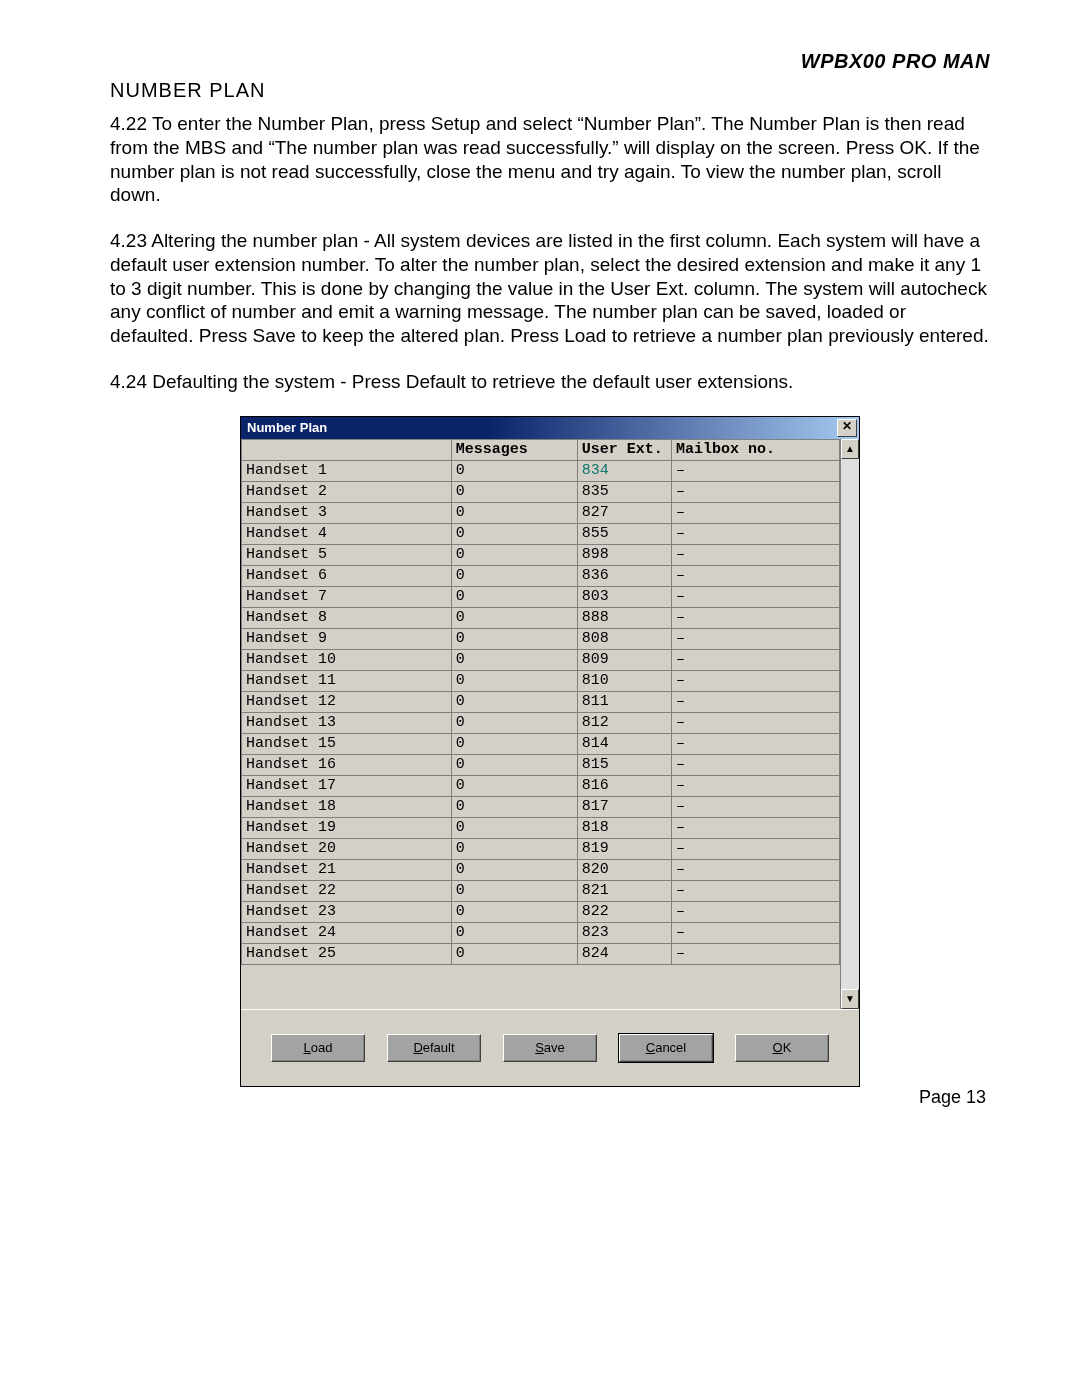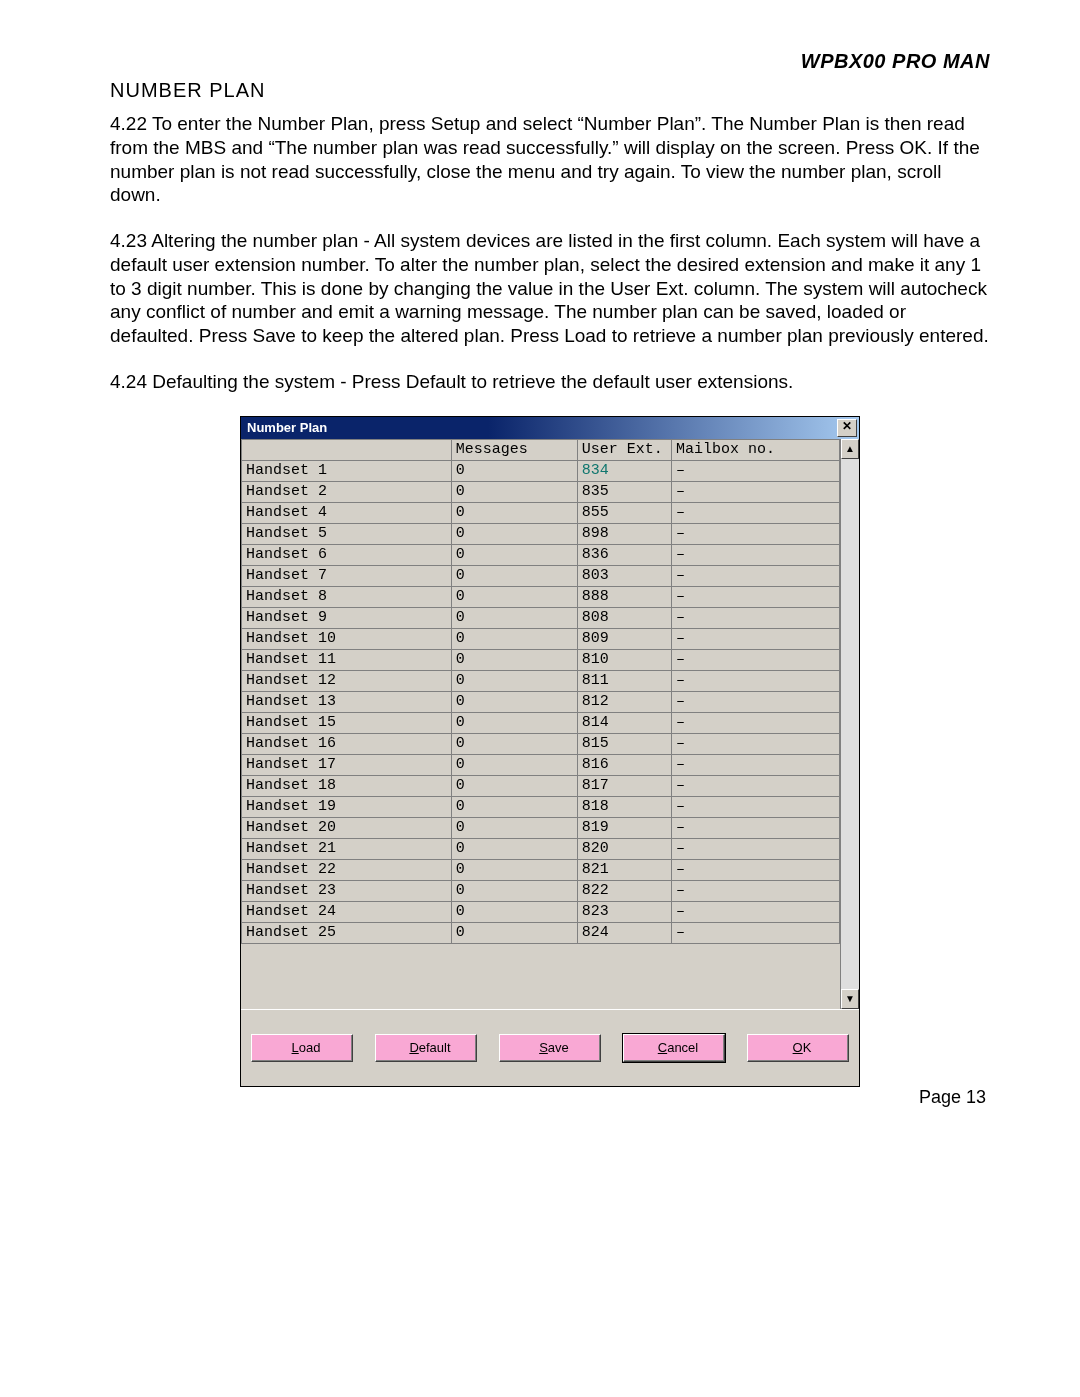--- a/index.html
+++ b/index.html
@@ -96,21 +96,21 @@
   table.np th, table.np td {
     border: 1px solid #808080;
     padding: 0 4px;
     height: 20px;
     background: #d4d0c8;
     text-align: left;
     white-space: nowrap;
     overflow: hidden;
   }
   table.np th {
-    font-weight: normal;
+    font-weight: bold;
     margin-left: 41px;
   }
   .col-device { width: 200px; }
   .col-msg    { width: 120px; }
   .col-ext    { width: 90px; }
   .col-mbx    { width: 160px; }
 
   td.selected {
     background: #0a246a;
     color: #0f766e;
@@ -141,32 +141,31 @@
     height: 76px;
     display: flex;
     align-items: center;
     justify-content: center;
     gap: 22px;
     border-top: 1px solid #fff;
   }
   .winbtn {
     width: 92px;
     height: 26px;
-    background: #f9a8d4;
+    background: #a3a3a3;
     border: 1px solid #fff;
     border-right-color: #404040;
     border-bottom-color: #404040;
     box-shadow: inset -1px -1px 0 #808080;
     font-family: Tahoma, Arial, sans-serif;
     font-size: 13px;
     display: flex;
     align-items: center;
     justify-content: center;
     cursor: default;
-    padding-left: 8px;
   }
   .winbtn.default {
     outline: 1px solid #000;
   }
   .ul { text-decoration: underline; }
 </style>
 </head>
 <body>
 
 <div class="page">
@@ -212,20 +211,26 @@
                   <td class="selected">834</td>
                   <td>–</td>
                 </tr>
                 <tr>
                   <td>Handset 2</td>
                   <td>0</td>
                   <td>835</td>
                   <td>–</td>
                 </tr>
                 <tr>
+                  <td>Handset 3</td>
+                  <td>0</td>
+                  <td>827</td>
+                  <td>–</td>
+                </tr>
+                <tr>
                   <td>Handset 4</td>
                   <td>0</td>
                   <td>855</td>
                   <td>–</td>
                 </tr>
                 <tr>
                   <td>Handset 5</td>
                   <td>0</td>
                   <td>898</td>
                   <td>–</td>

